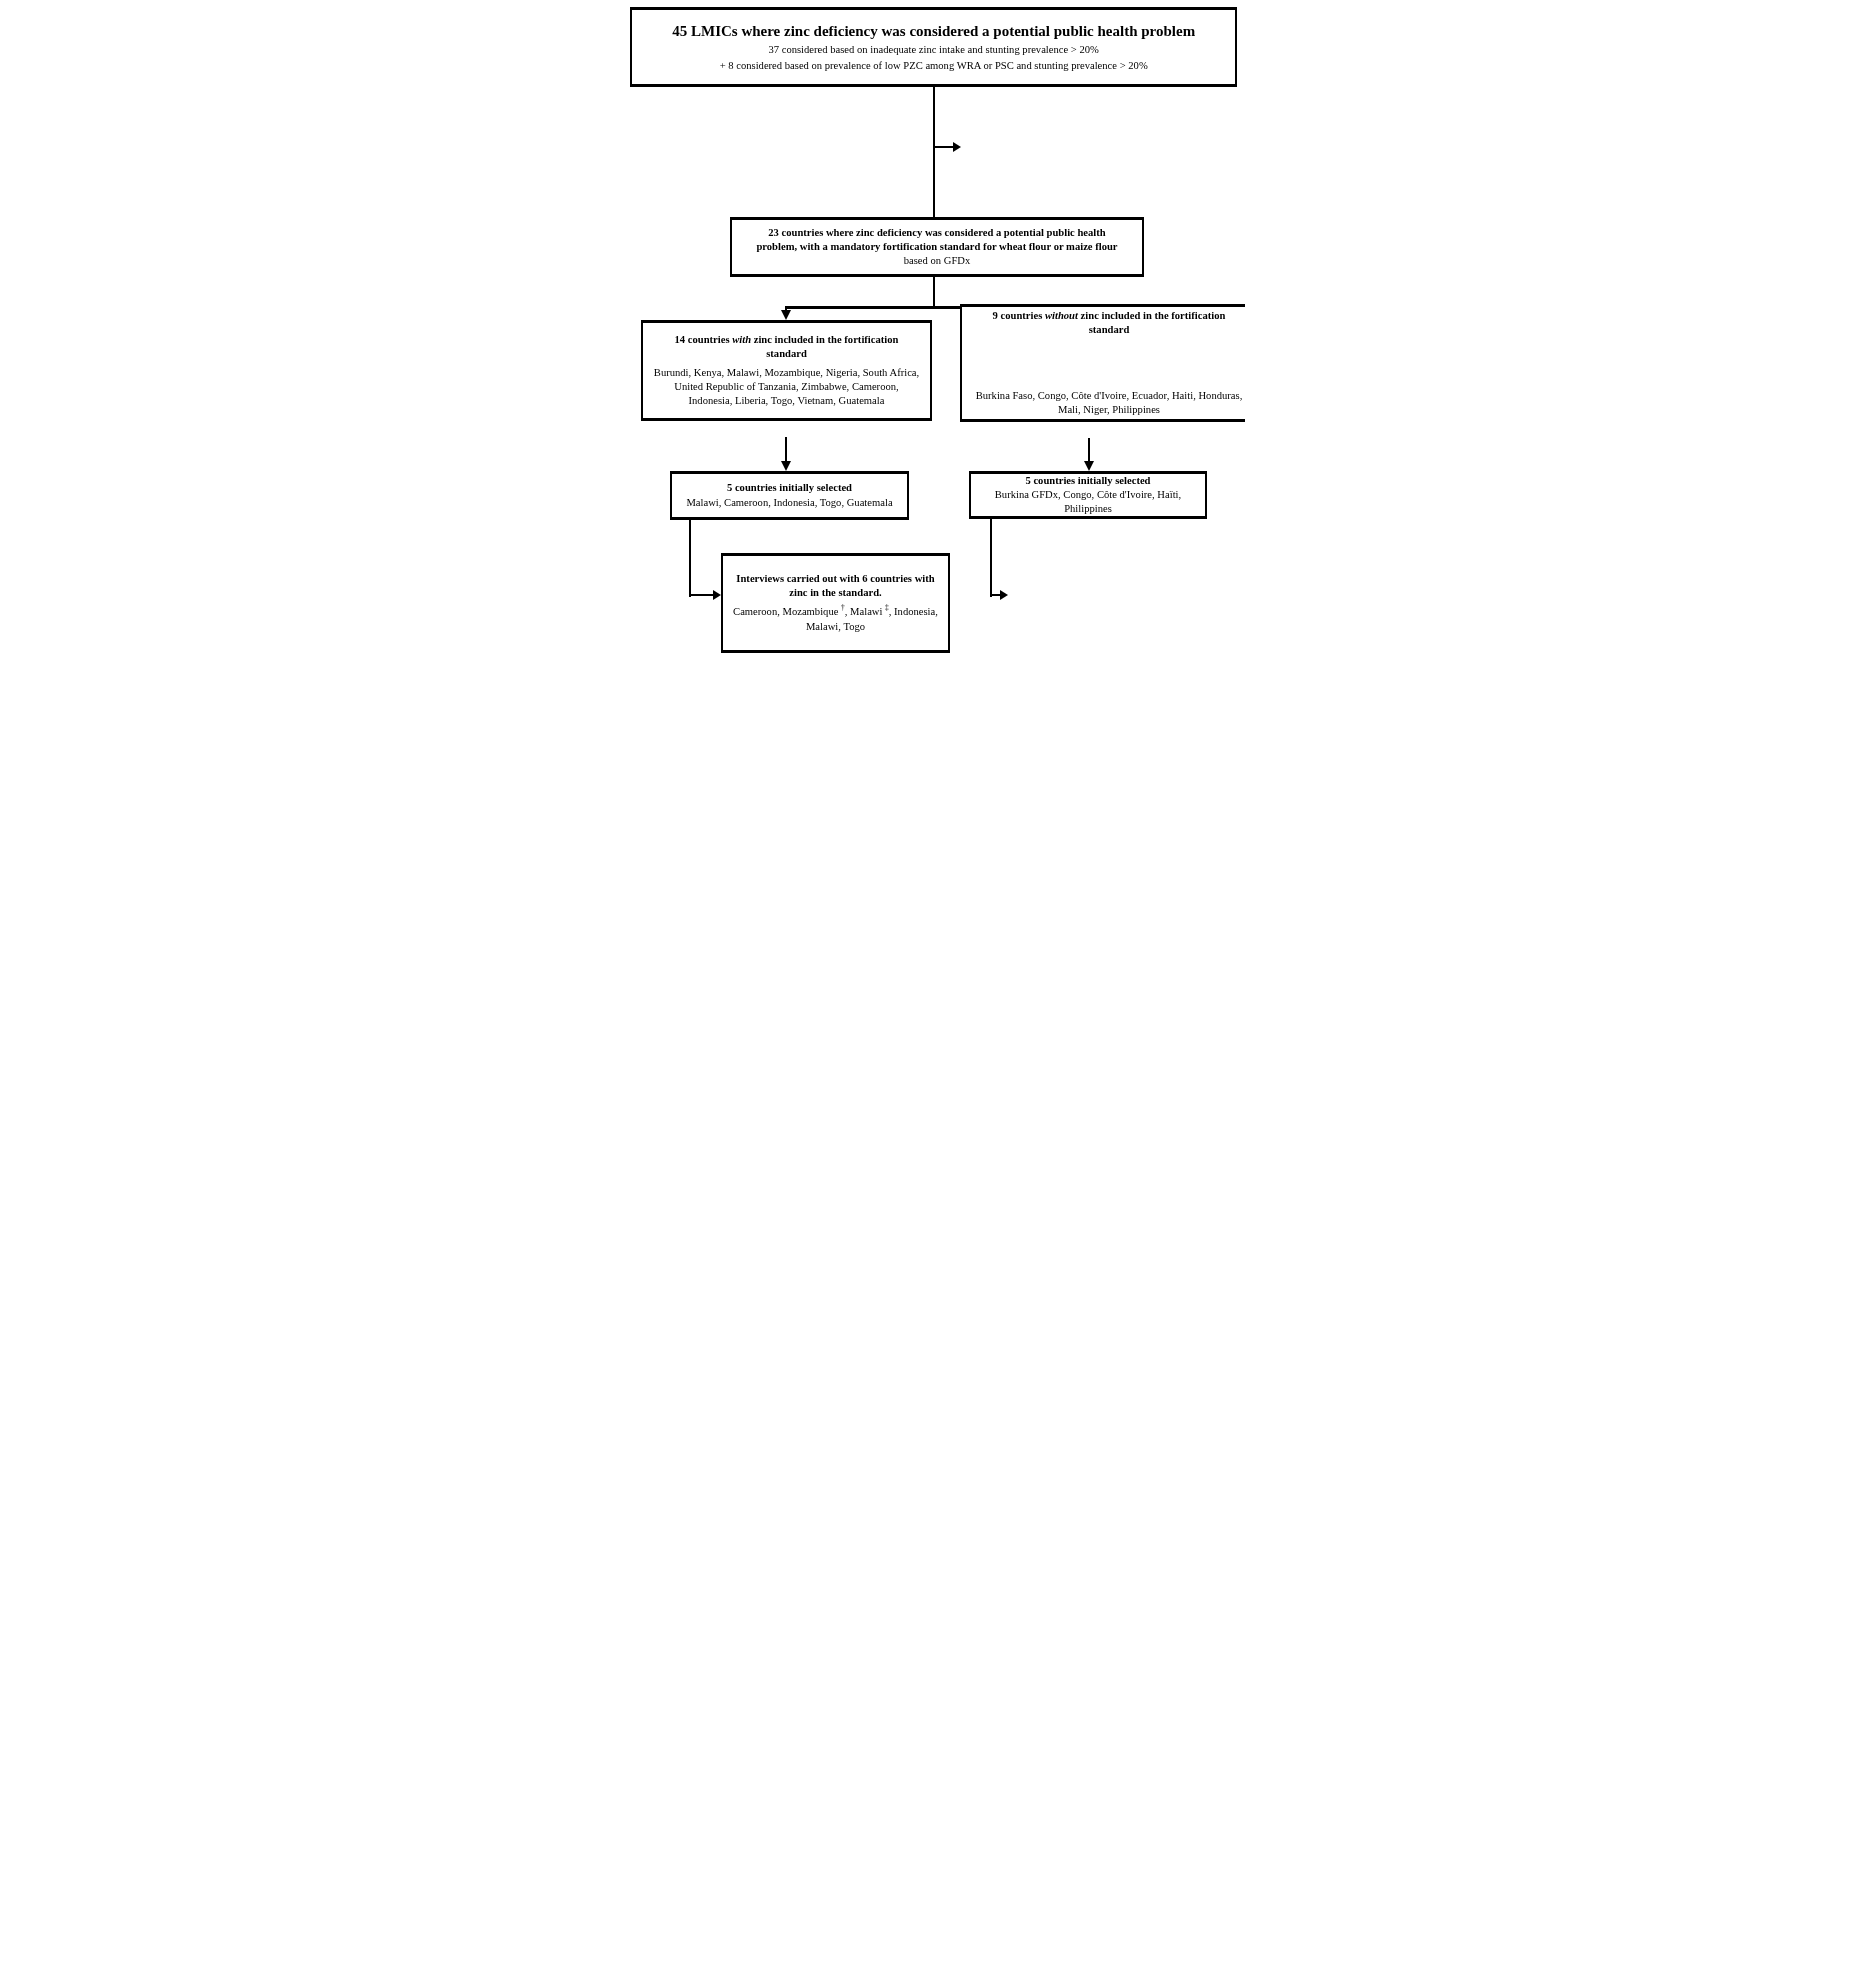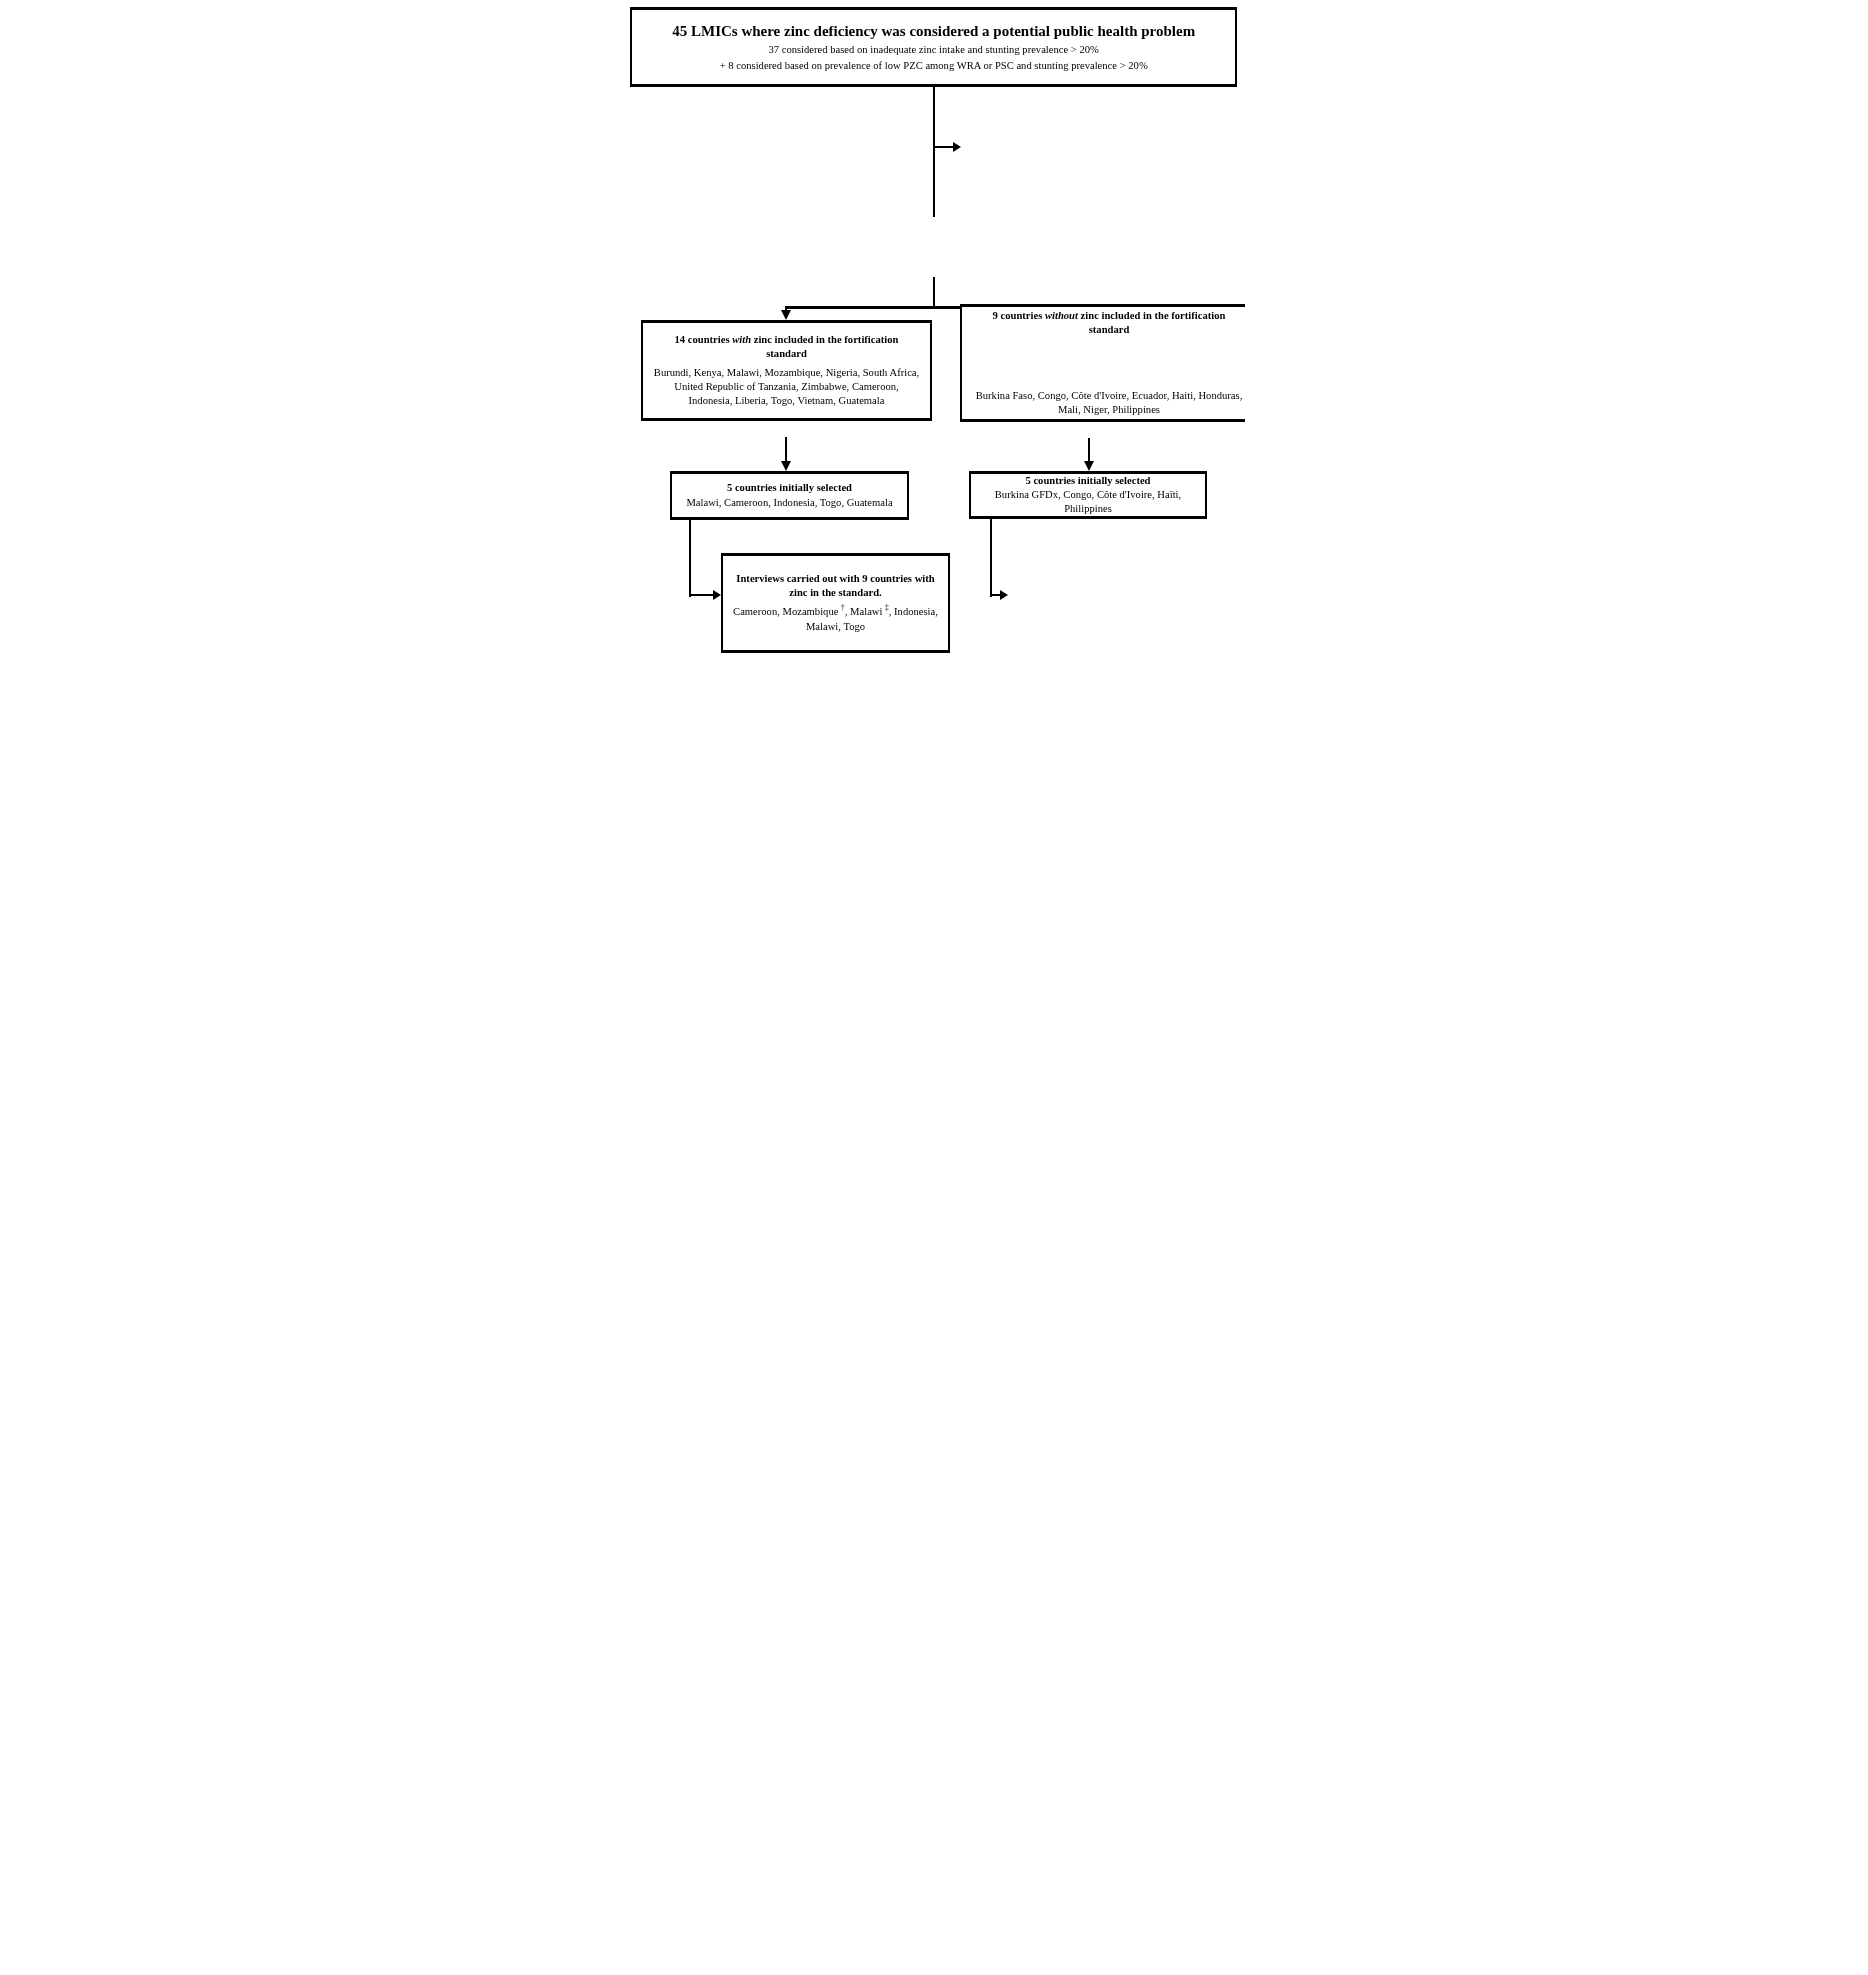--- a/index.html
+++ b/index.html
@@ -29,20 +29,25 @@
     <div class="para t-bold big">45 LMICs where zinc deficiency was considered a potential public health problem</div>
     <div class="para">37 considered based on inadequate zinc intake and stunting prevalence &gt; 20%</div>
     <div class="para">+ 8 considered based on prevalence of low PZC among WRA or PSC and stunting prevalence &gt; 20%</div>
   </div>
 
   <div class="line" style="left:310px;top:86px;width:2.2px;height:131px;"></div>
   <div class="line" style="left:311px;top:146px;width:20px;height:2.2px;"></div>
   <div class="arr arr-right" style="left:330px;top:142px;"></div>
 
 
+  <div class="box" style="left:107px;top:217px;width:414px;height:60px;padding:2.2px 16.7px;">
+    <div class="para">
+      <span class="t-bold">23 countries where zinc deficiency was considered a potential public health problem, with a mandatory fortification standard for wheat flour or maize flour</span><span> based on GFDx</span>
+    </div>
+  </div>
 
   <div class="line" style="left:310px;top:277px;width:2.2px;height:30px;"></div>
   <div class="line" style="left:162px;top:306px;width:305px;height:3.3px;"></div>
   <div class="line" style="left:162px;top:309px;width:2.2px;height:3.9px;"></div>
   <div class="arr arr-down" style="left:158px;top:310px;"></div>
   <div class="line" style="left:465px;top:309px;width:2.2px;height:3.9px;"></div>
   <div class="arr arr-down" style="left:461px;top:310px;"></div>
 
   <div class="box" style="left:18px;top:320px;width:291px;height:101px;line-height:1.33;">
     <div class="para t-bold">
@@ -75,21 +80,21 @@
 
   <div class="line" style="left:66px;top:520px;width:2.2px;height:77px;"></div>
   <div class="line" style="left:66px;top:594px;width:24.5px;height:2.2px;"></div>
   <div class="arr arr-right" style="left:90px;top:590px;"></div>
 
   <div class="line" style="left:367px;top:519px;width:2.2px;height:78px;"></div>
   <div class="line" style="left:367px;top:594px;width:10px;height:2.2px;"></div>
   <div class="arr arr-right" style="left:377px;top:590px;"></div>
 
   <div class="box roomy" style="left:98px;top:553px;width:229px;height:100px;">
-    <div class="para t-bold">Interviews carried out with 9 countries with zinc in the standard.</div>
+    <div class="para t-bold">Interviews carried out with 6 countries with zinc in the standard.</div>
     <div class="para list">
       <span>Cameroon, Mozambique </span><sup>†</sup><span>, Malawi </span><sup>‡</sup><span>, Indonesia, Malawi, Togo</span>
     </div>
   </div>
 
 
 </div>
 
 
 </body></html>

